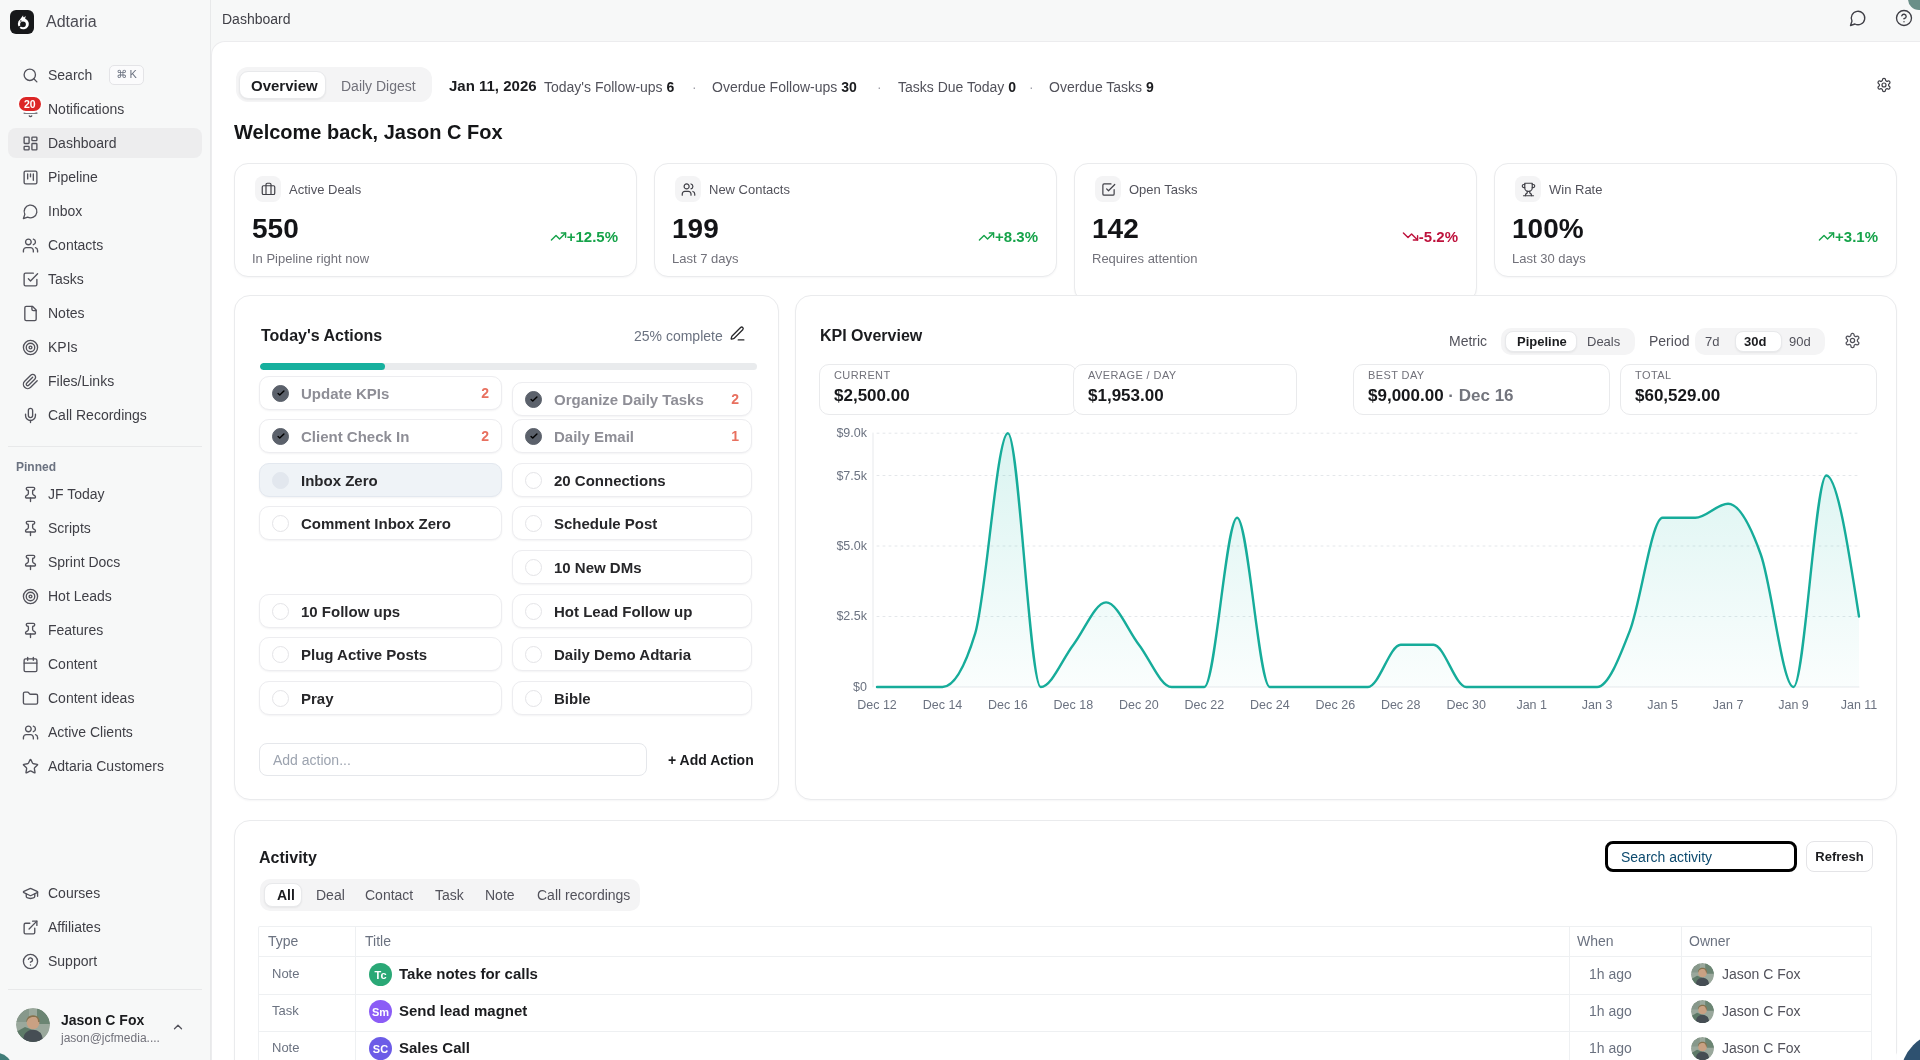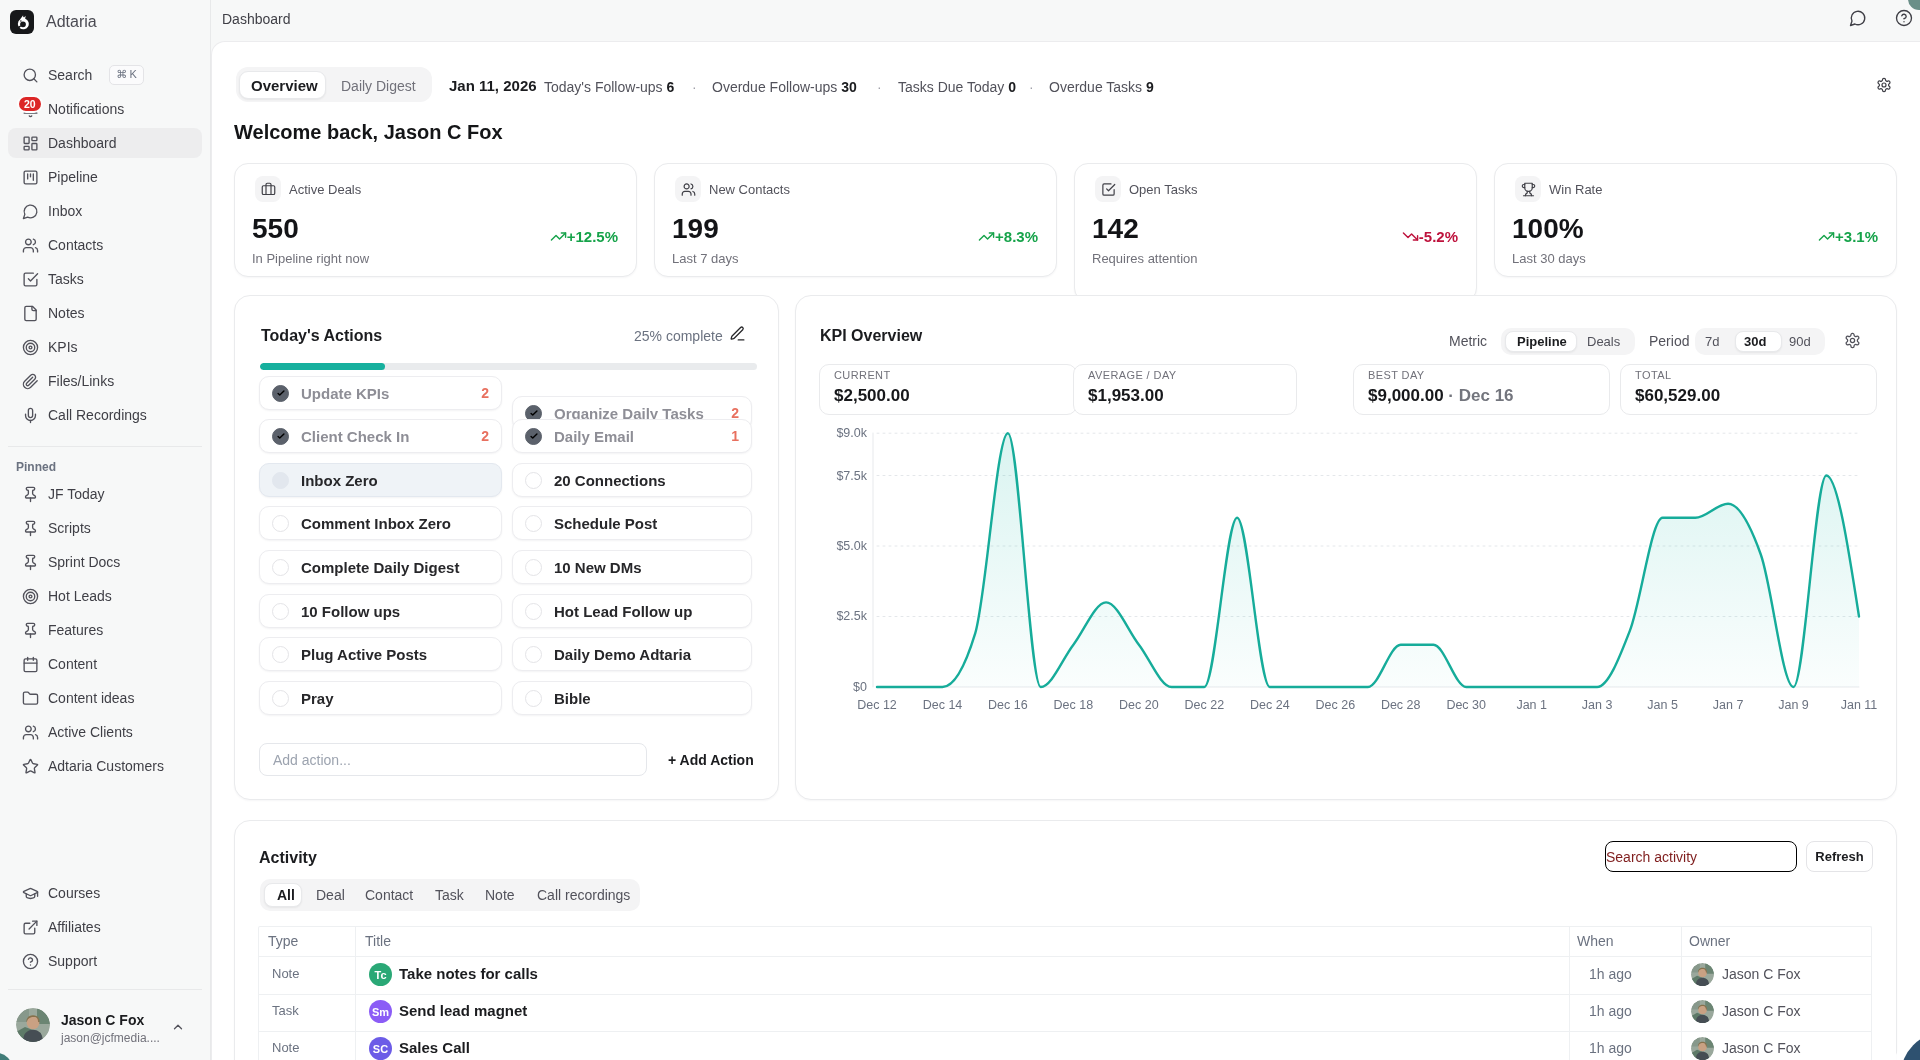--- a/index.html
+++ b/index.html
@@ -59,21 +59,21 @@
 .kbox{position:absolute;height:51px;border:1px solid #e9eaec;border-radius:10px;background:#fff}
 .klab{position:absolute;left:14px;top:4px;font-size:11px;letter-spacing:.4px;color:#71717a}
 .kval{position:absolute;left:14px;top:21px;font-size:17px;font-weight:700;color:#17181b}
 .kdot{color:#73757d}
 .chart{position:absolute;left:0;top:120px}
 .axlab{font-size:12.5px;fill:#6b7280;stroke:none;font-family:"Liberation Sans",sans-serif}
 .gridd{stroke:#e4e7ea;stroke-width:1;stroke-dasharray:2 4}
 .grids{stroke:#e7e9ec;stroke-width:1}
 .acard{border-radius:16px}
 .actlayer{position:absolute;left:0;top:0;width:1920px;height:1060px;pointer-events:none}
-.ainput{position:absolute;left:1605px;top:841px;width:192px;height:31px;border:1px solid #000000;border-radius:8px;background:#fff;font-size:14px;color:#7f1d1d;display:flex;align-items:center;}
+.ainput{position:absolute;left:1605px;top:841px;width:192px;height:31px;border:3px solid #000000;border-radius:8px;background:#fff;font-size:14px;color:#0c4a6e;display:flex;align-items:center;padding-left:13px}
 .abtn{position:absolute;left:1806px;top:841px;width:67px;height:31px;border:1px solid #e4e4e7;border-radius:8px;background:#fff;font-size:13px;font-weight:700;color:#1b1c1f;display:flex;align-items:center;justify-content:center}
 .tbl{position:absolute;border:1px solid #eef0f2;border-bottom:none;border-radius:2px}
 .tblline{position:absolute}
 .tblline.h{border-top:1px solid #eef0f2}
 .tblline.v{border-left:1px solid #eef0f2}
 .abadge{position:absolute;width:23px;height:23px;border-radius:50%;color:#fff;font-size:11px;font-weight:700;display:flex;align-items:center;justify-content:center}
 .blob{position:absolute;border-radius:50%;z-index:30}
 </style></head>
 <body>
 <svg width="0" height="0" style="position:absolute">
@@ -493,37 +493,33 @@
       <span class="anum">2</span>
     </div>
     <div class="ait ait-hl" style="left:259px;top:463px;width:243px">
       <span class="achk hl"></span>
       <span class="atxt">Inbox Zero</span>
     </div>
     <div class="ait" style="left:259px;top:506px;width:243px">
       <span class="achk"></span>
       <span class="atxt">Comment Inbox Zero</span>
     </div>
-    <div class="ait" style="left:259px;top:550px;width:243px">
-      <span class="achk"></span>
-      <span class="atxt">Complete Daily Digest</span>
-    </div>
     <div class="ait" style="left:259px;top:594px;width:243px">
       <span class="achk"></span>
       <span class="atxt">10 Follow ups</span>
     </div>
     <div class="ait" style="left:259px;top:637px;width:243px">
       <span class="achk"></span>
       <span class="atxt">Plug Active Posts</span>
     </div>
     <div class="ait" style="left:259px;top:681px;width:243px">
       <span class="achk"></span>
       <span class="atxt">Pray</span>
     </div>
-    <div class="ait" style="left:512px;top:396px;width:240px">
+    <div class="ait" style="left:512px;top:382px;width:240px">
       <span class="achk on">
         <svg width="10" height="10" viewBox="0 0 24 24" stroke="#fff" style="stroke-width:3.4">
           <path d="m5 13 4 4L19 7"></path>
         </svg>
       </span>
       <span class="atxt gry">Organize Daily Tasks</span>
       <span class="anum">2</span>
     </div>
     <div class="ait" style="left:512px;top:419px;width:240px">
       <span class="achk on">

